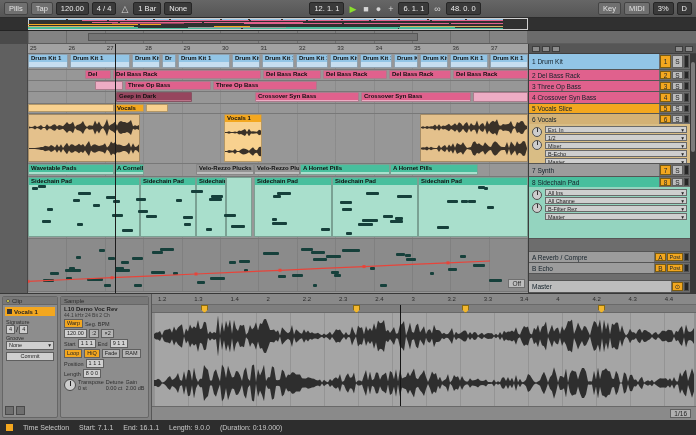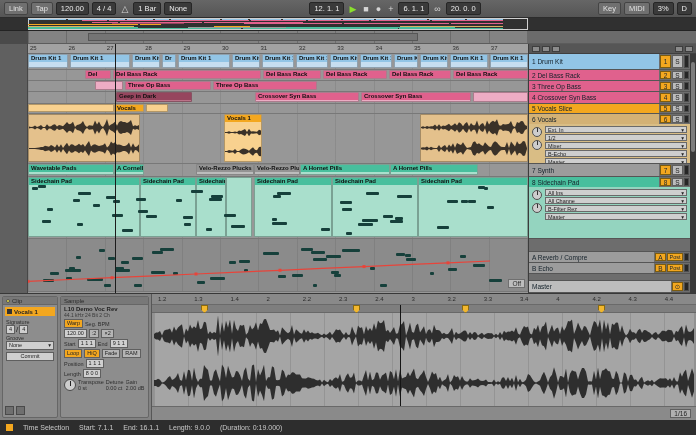--- a/index.html
+++ b/index.html
@@ -110,36 +110,36 @@
 
 .status{position:absolute;left:0;bottom:0;right:0;height:15px;background:#2d2d2d;color:#c9c9c9;display:flex;align-items:center;gap:10px;padding:0 6px;font-size:7px}
 .sticon{width:7px;height:7px;background:#f3a71f}
 </style>
 </head>
 <body>
 
 <div class="app">
 
   <header class="toolbar">
-    <div class="tbtn">Link</div>
+    <div class="tbtn">Pills</div>
     <div class="tbtn">Tap</div>
     <div class="tdisp">120.00</div>
     <div class="tdisp">4 / 4</div>
     <div class="ticon">△</div>
     <div class="tdisp">1 Bar</div>
     <div class="tdisp">None</div>
     <div class="tsp"></div>
     <div class="tdisp">12. 1. 1</div>
     <div class="ticon play">▶</div>
     <div class="ticon">■</div>
     <div class="ticon">●</div>
     <div class="ticon">+</div>
     <div class="tdisp">6. 1. 1</div>
     <div class="ticon">∞</div>
-    <div class="tdisp">20. 0. 0</div>
+    <div class="tdisp">48. 0. 0</div>
     <div class="tsp"></div>
     <div class="tbtn">Key</div>
     <div class="tbtn">MIDI</div>
     <div class="tdisp">3%</div>
     <div class="tdisp">D</div>
   </header>
 
   <div class="overview" id="ov">
     <div class="ovbox"></div>
   <div class="ovclip" style="left: 28px; top: 1px; width: 38px; background: rgb(146, 197, 230);"></div>

